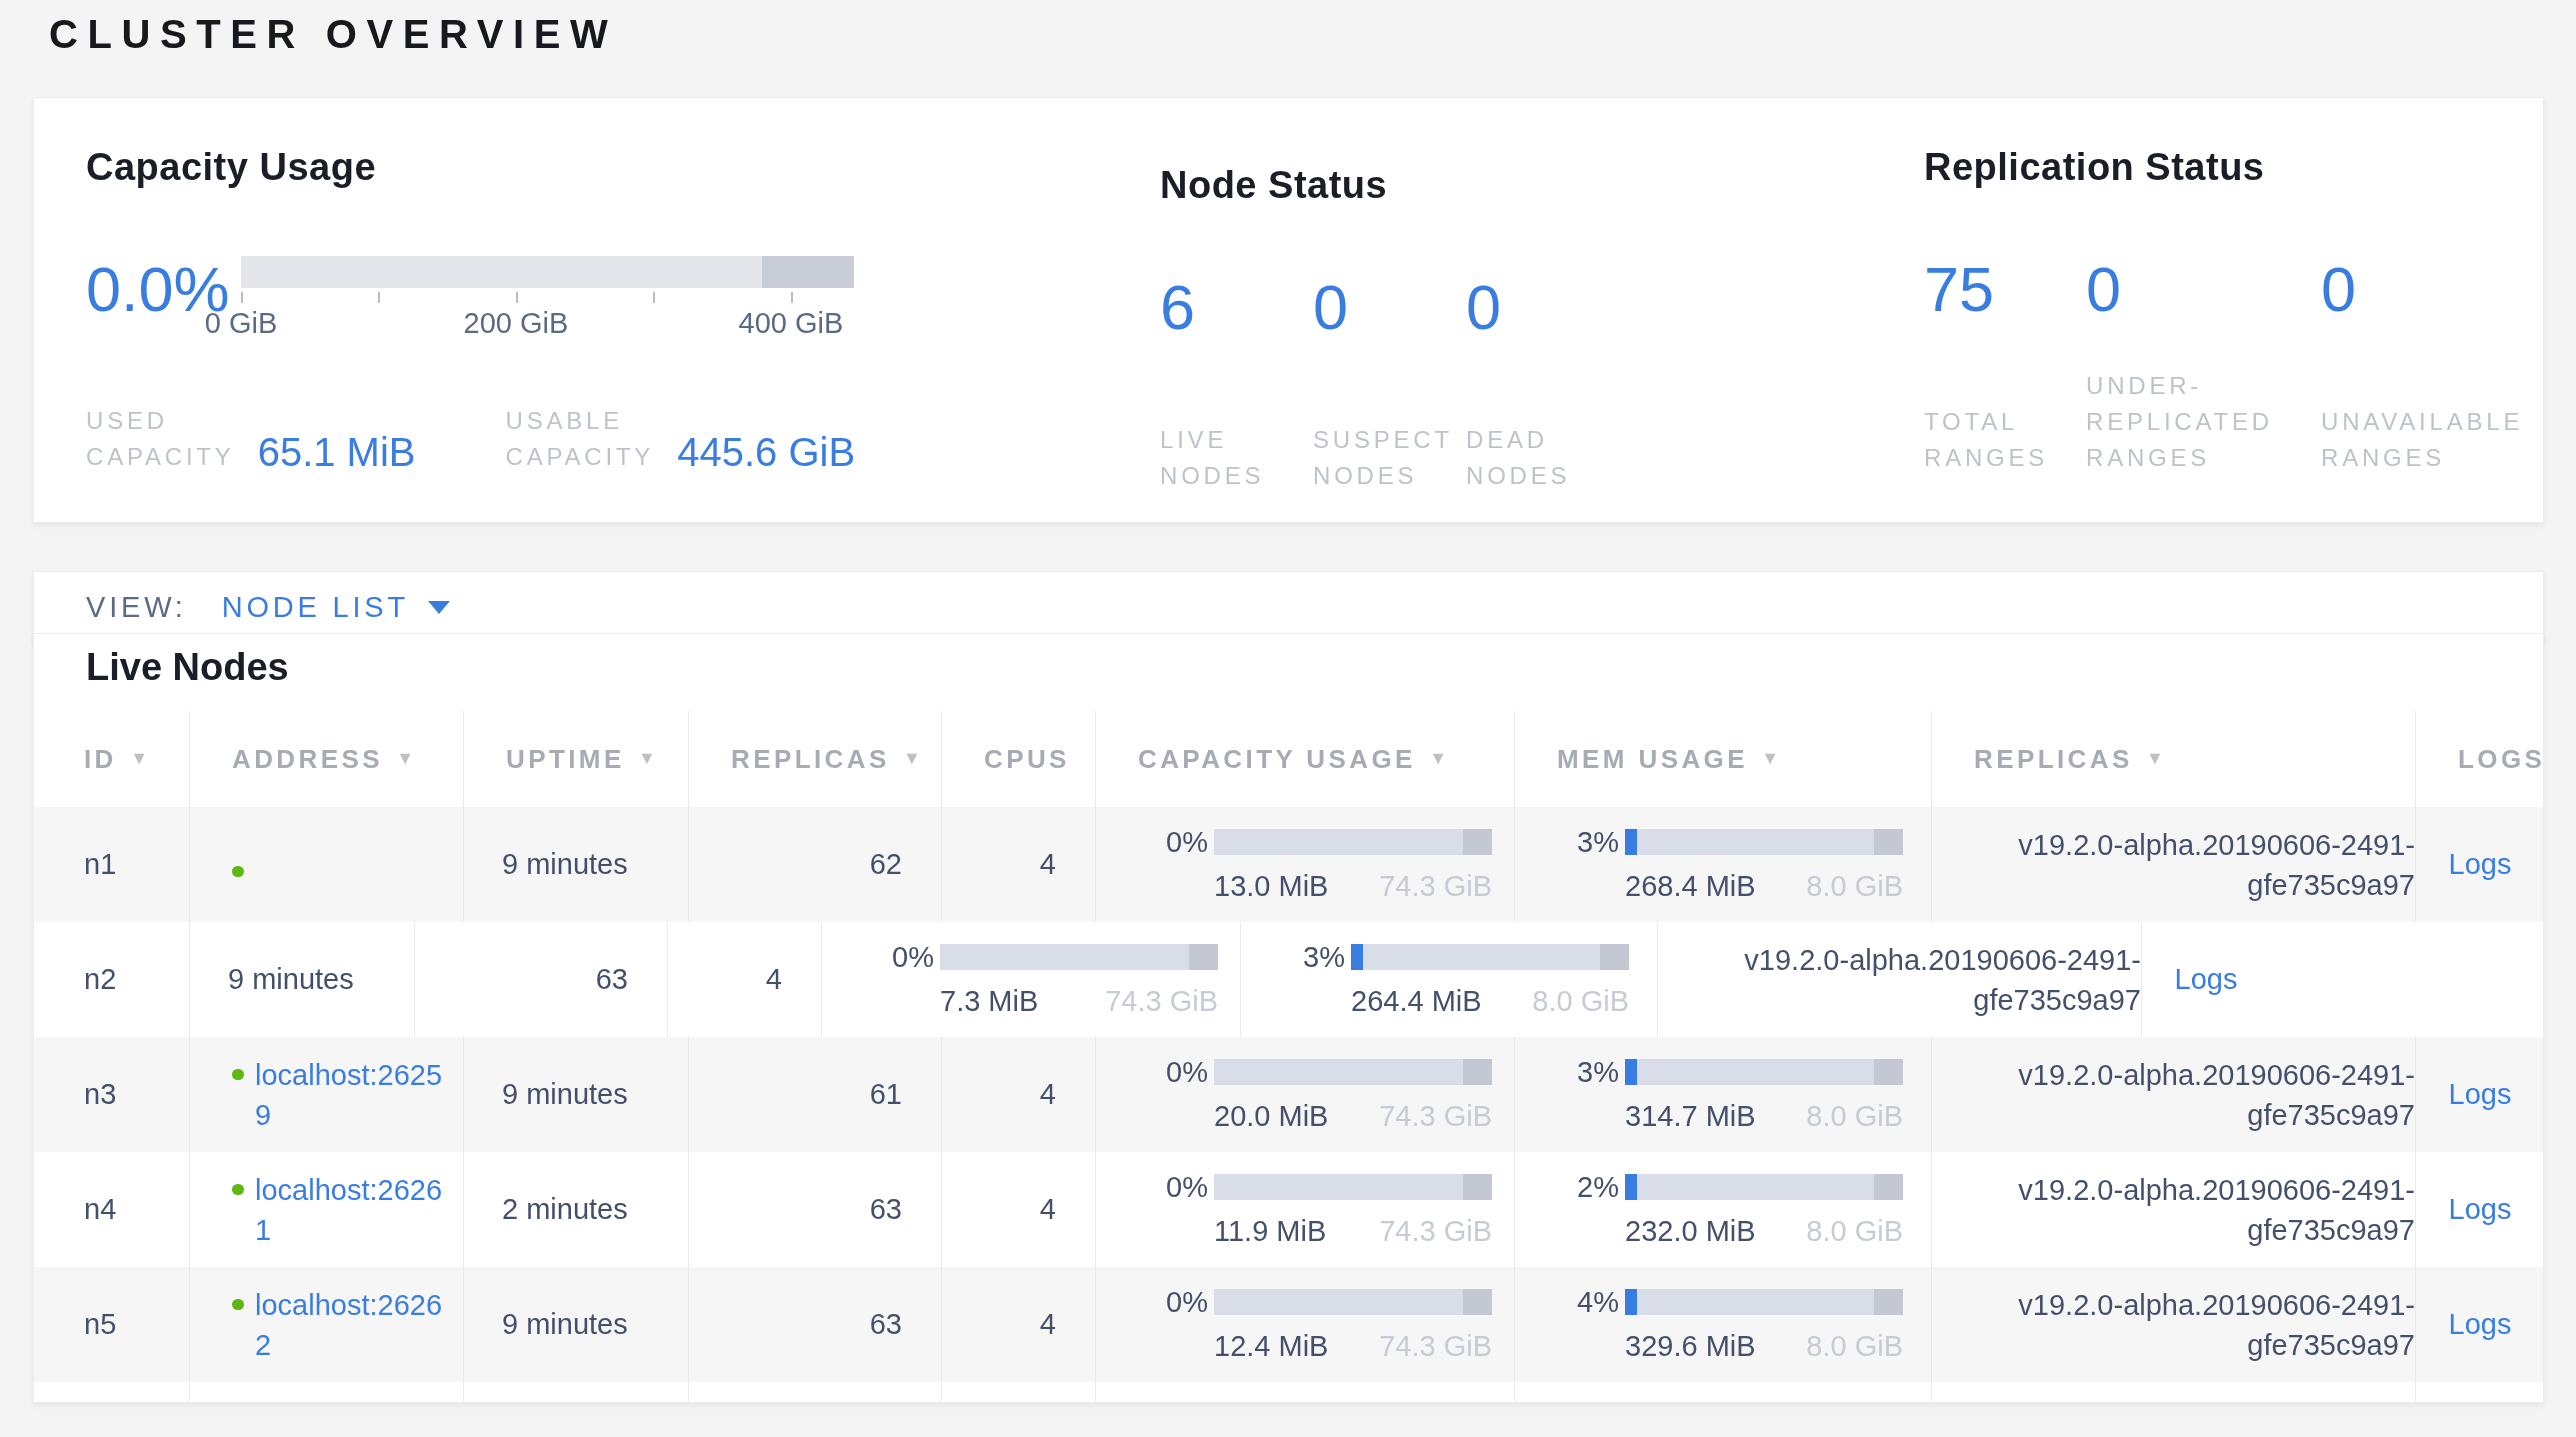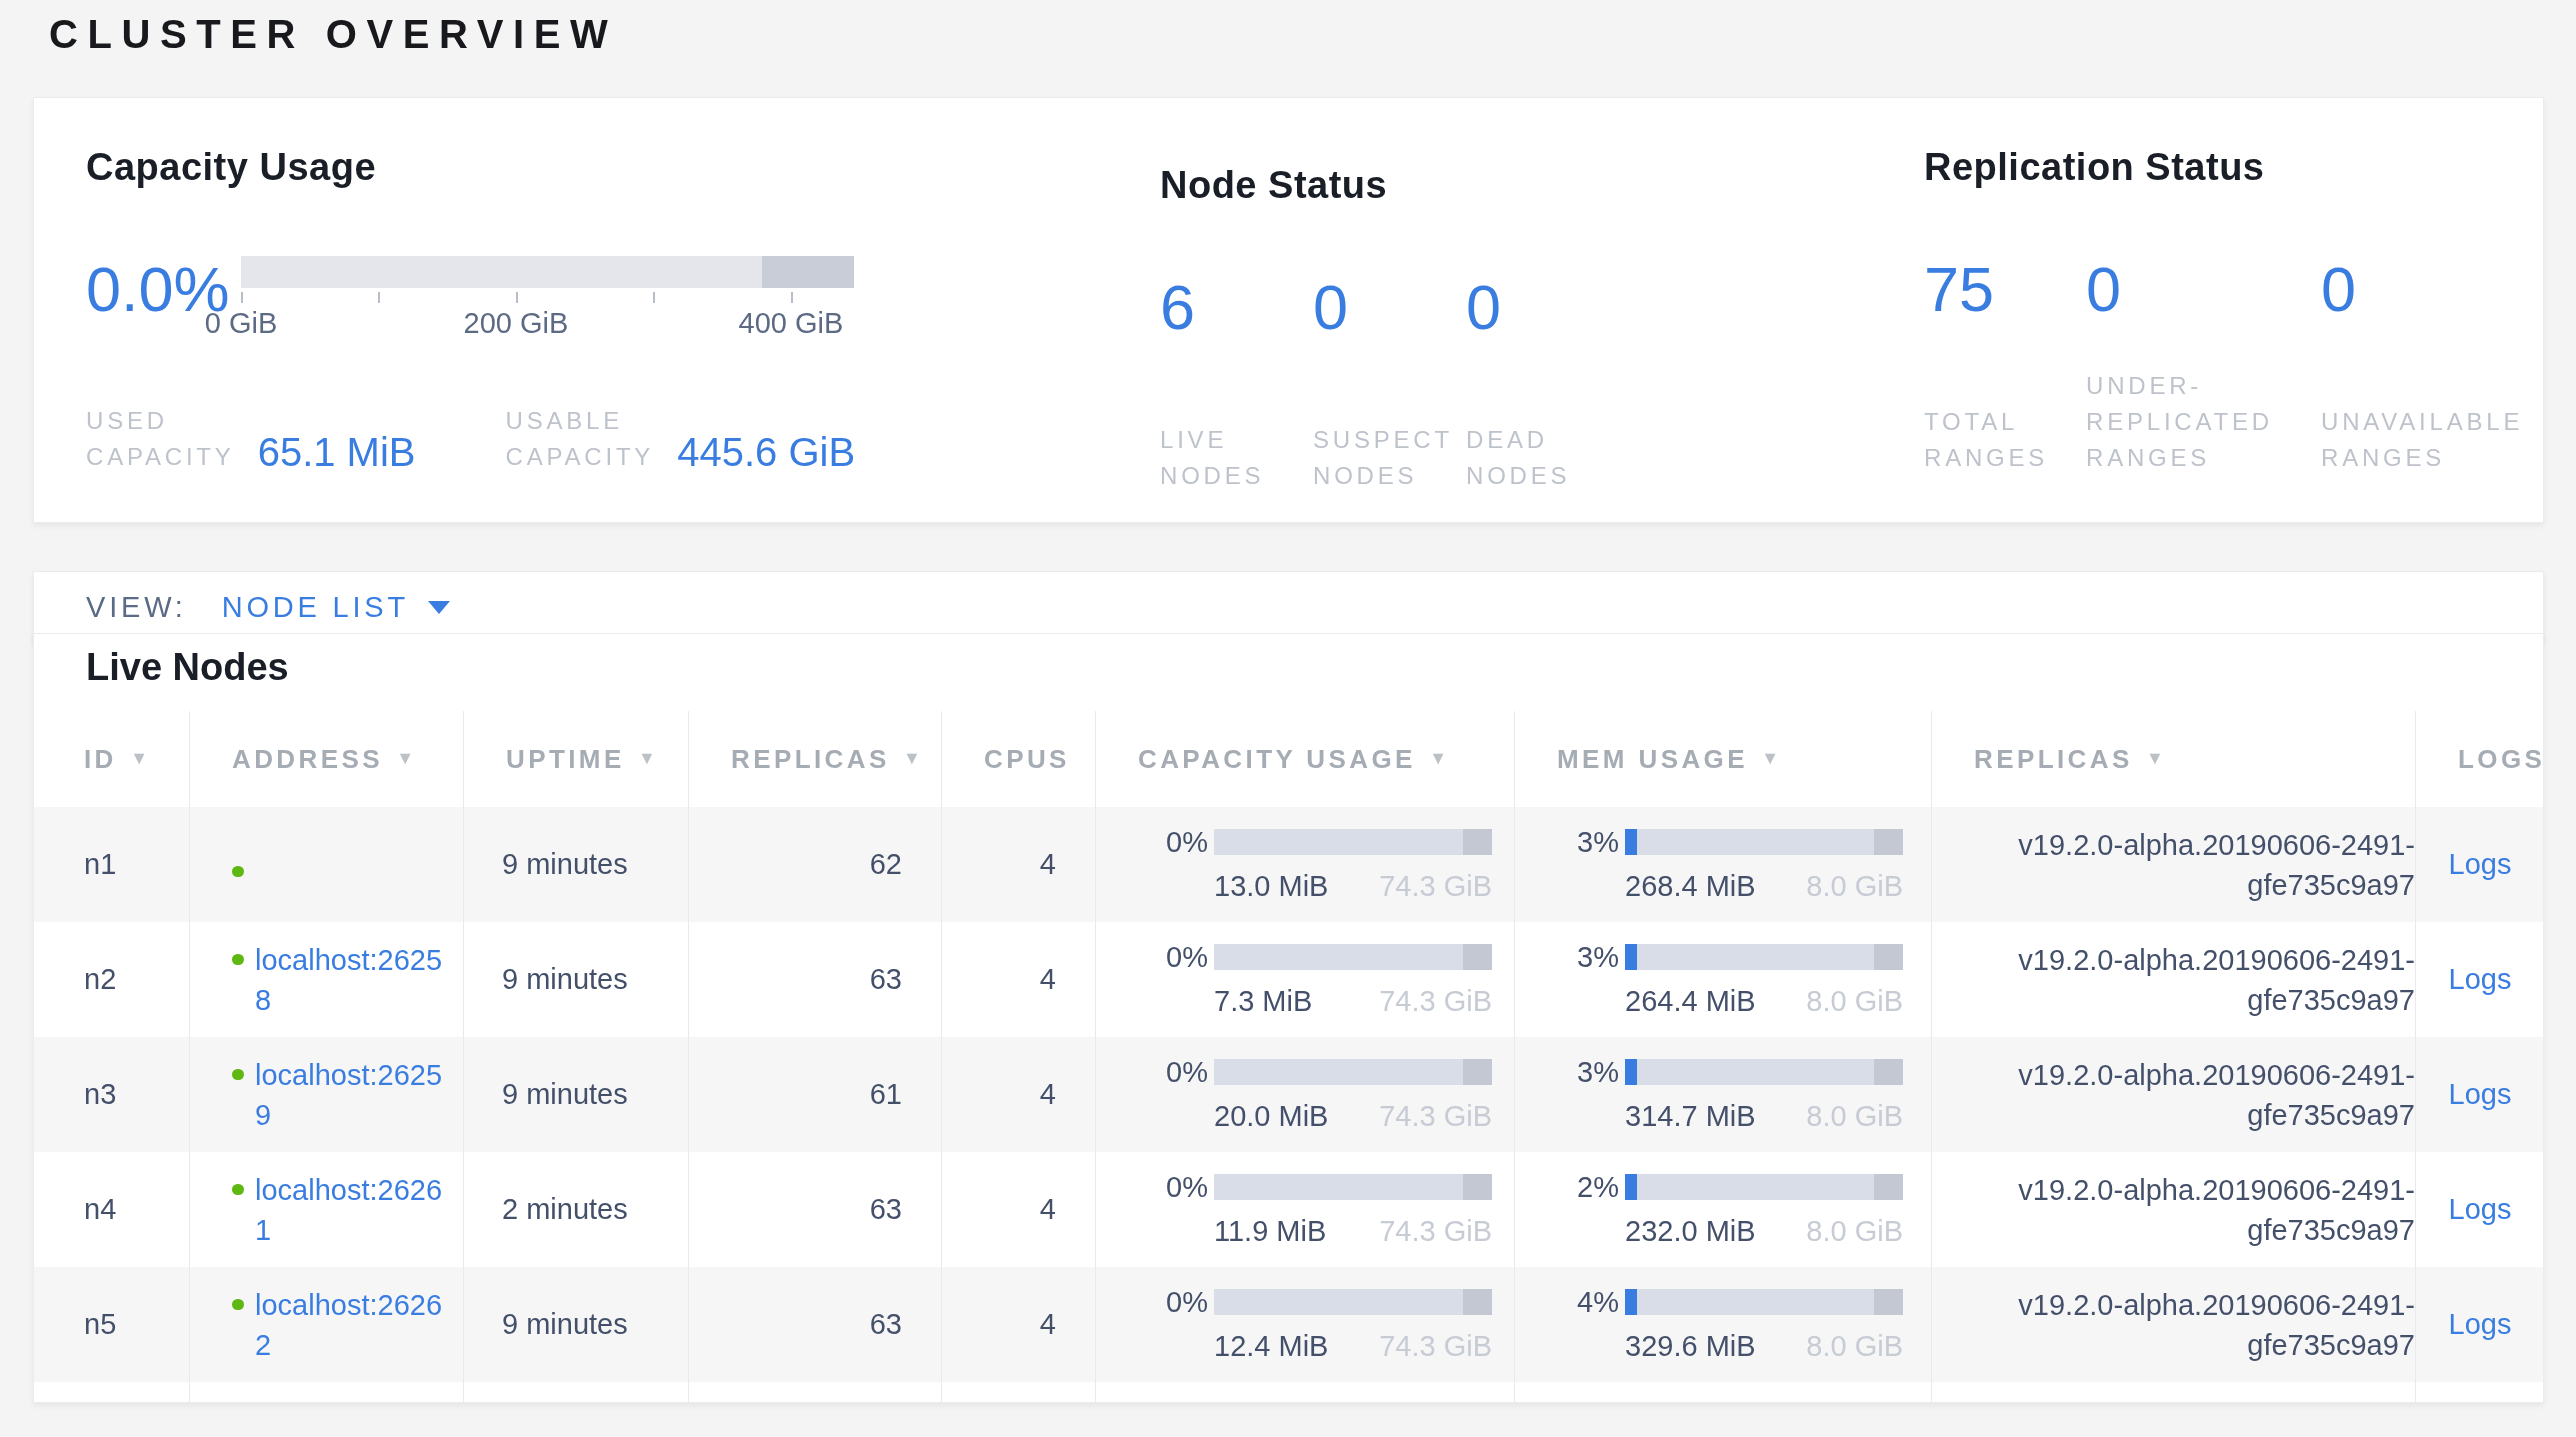--- a/index.html
+++ b/index.html
@@ -272,26 +272,20 @@
         </div>
         <div class="td td-version bordered" style="width: 484px;">
           <div class="version-text">v19.2.0-alpha.20190606-2491-gfe735c9a97</div>
         </div>
         <div class="td td-logs" style="width: 128px;">
           <a class="logs-link">Logs</a>
         </div>
       </div>
       <div class="tr">
         <div class="td td-id bordered" style="width: 156px;">n2</div>
-        <div class="td td-address bordered" style="width: 274px;">
-          <div class="addr-wrap">
-            <span class="live-dot"></span>
-            <a class="addr-text">localhost:26258</a>
-          </div>
-        </div>
         <div class="td td-uptime bordered" style="width: 225px;">9 minutes</div>
         <div class="td td-replicas bordered" style="width: 253px;">63</div>
         <div class="td td-cpus bordered" style="width: 154px;">4</div>
         <div class="td td-graph bordered" style="width: 419px; padding-left: 70px;">
           <div class="graph-row1">
             <div class="graph-pct">0%</div>
             <div class="mini-bar">
               <div class="mini-bar-cap"></div>
             </div>
           </div>

